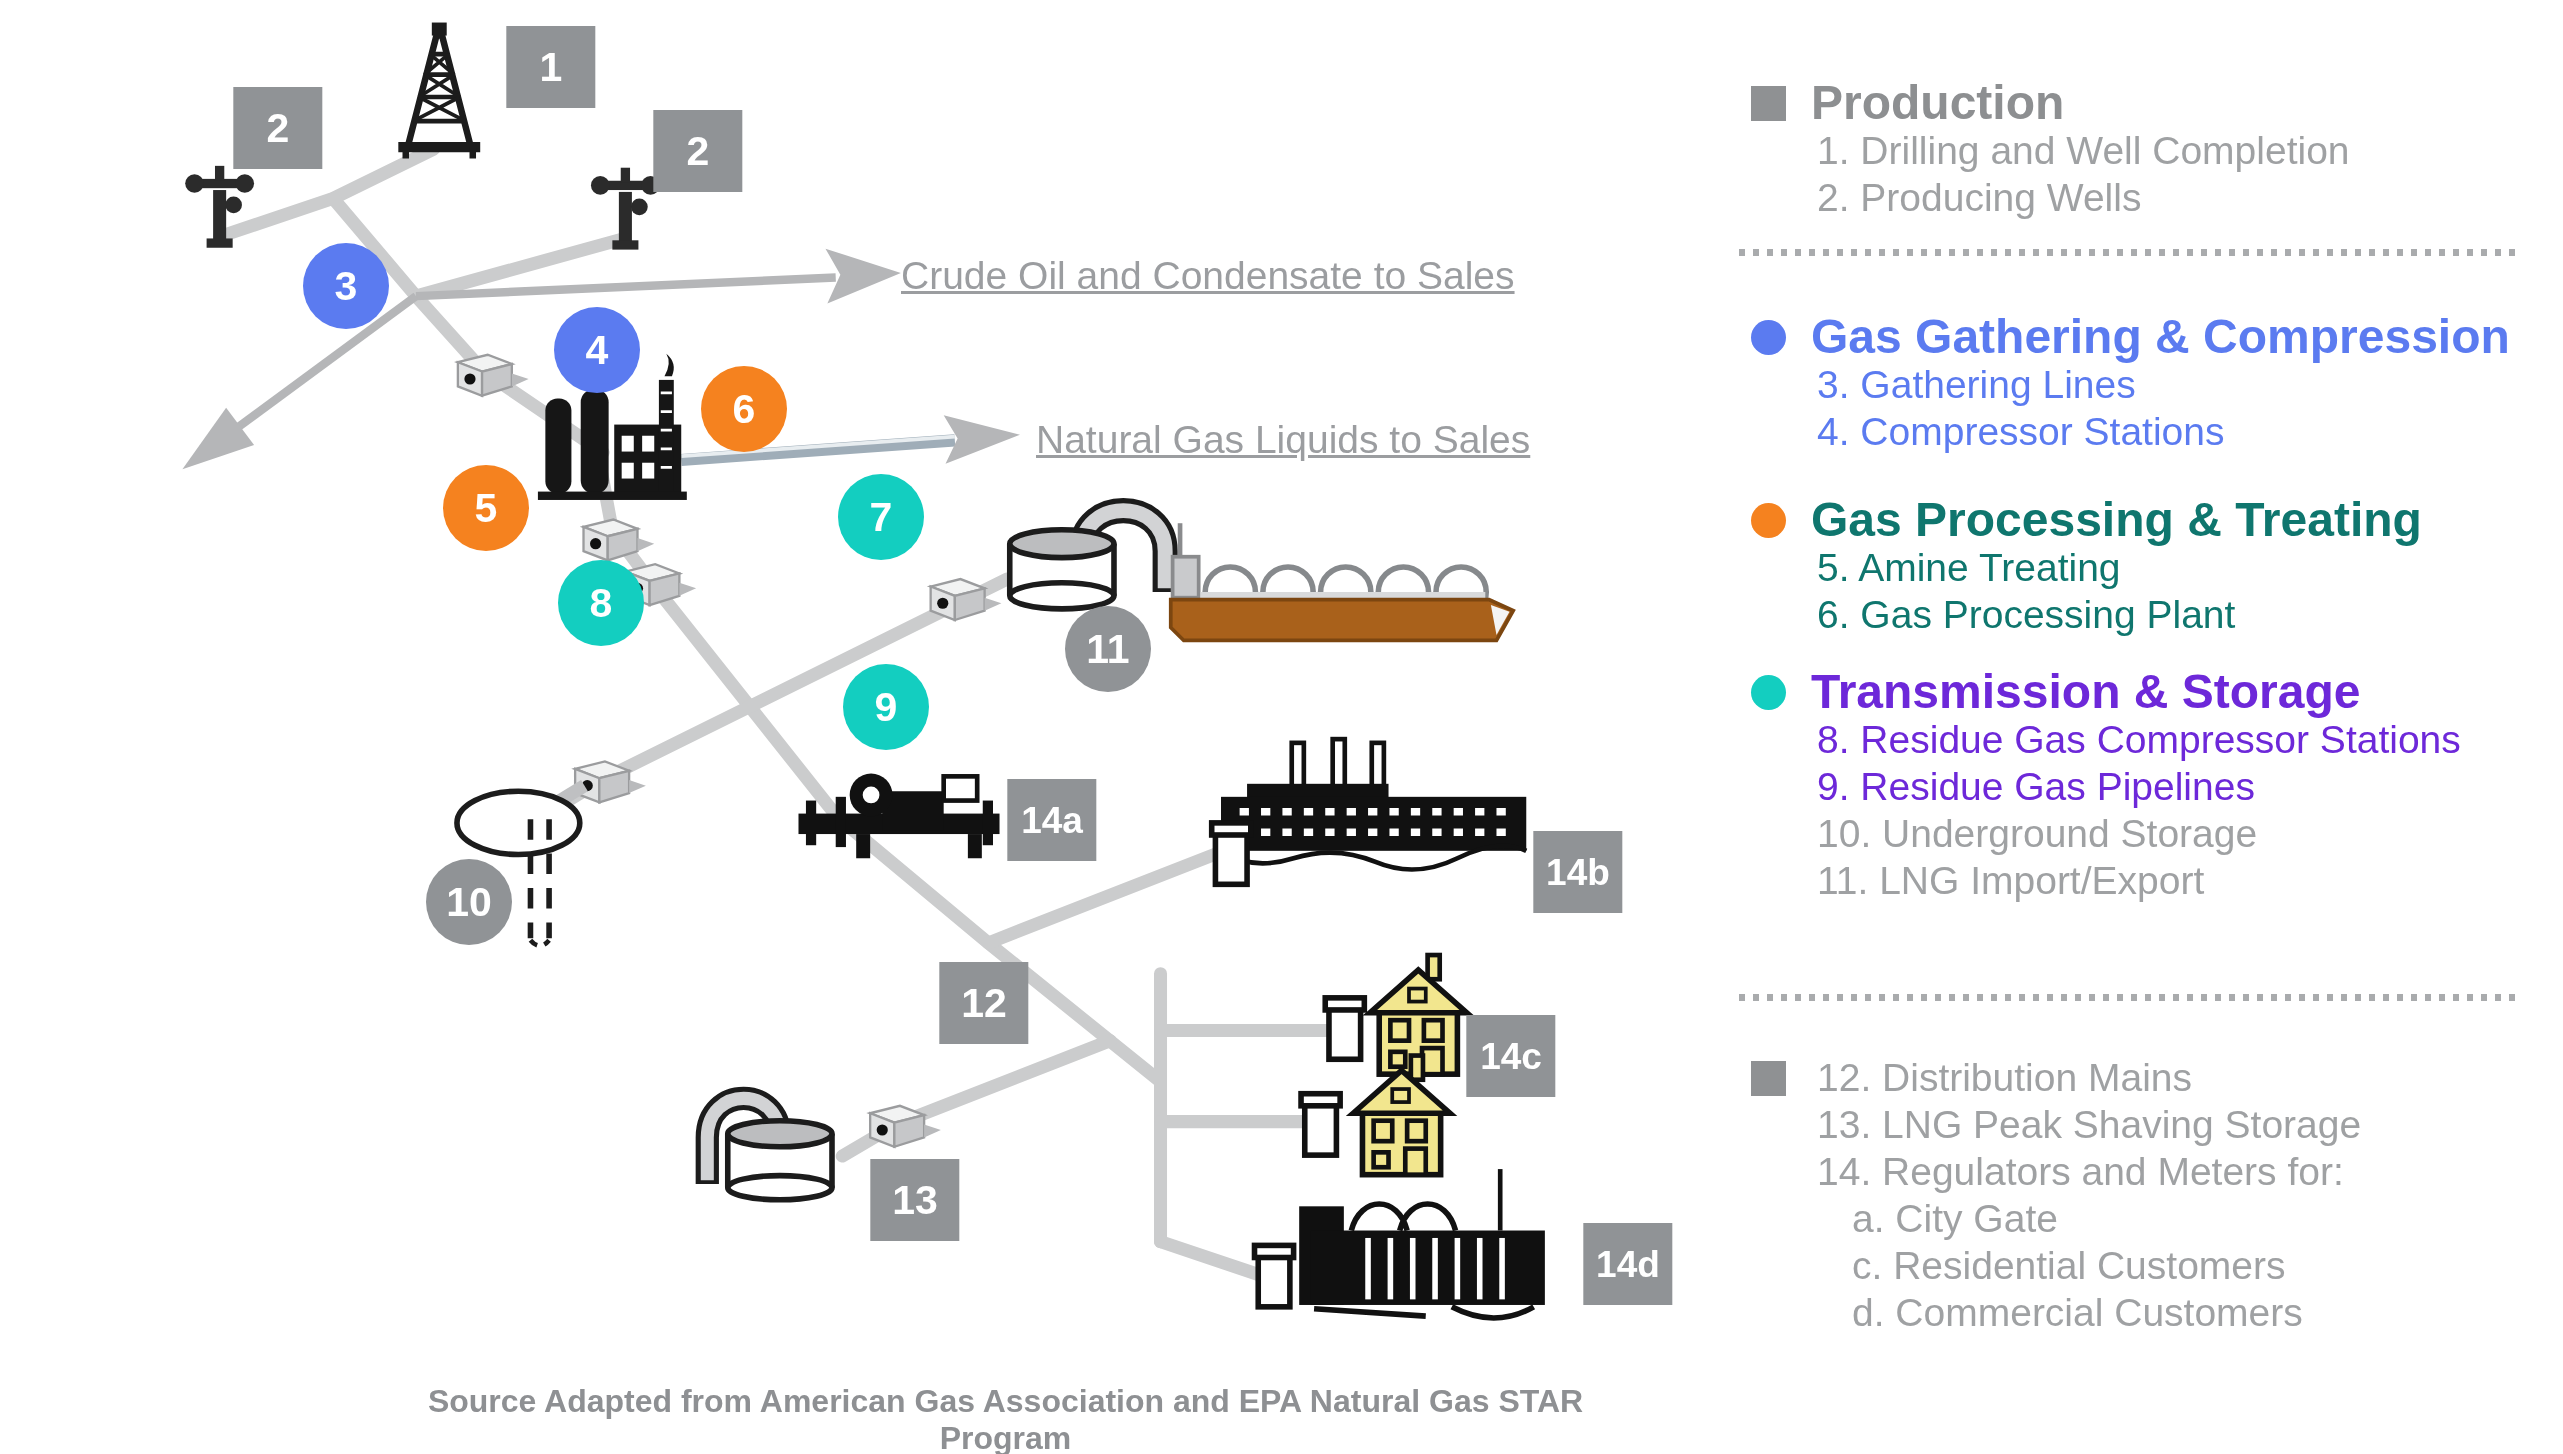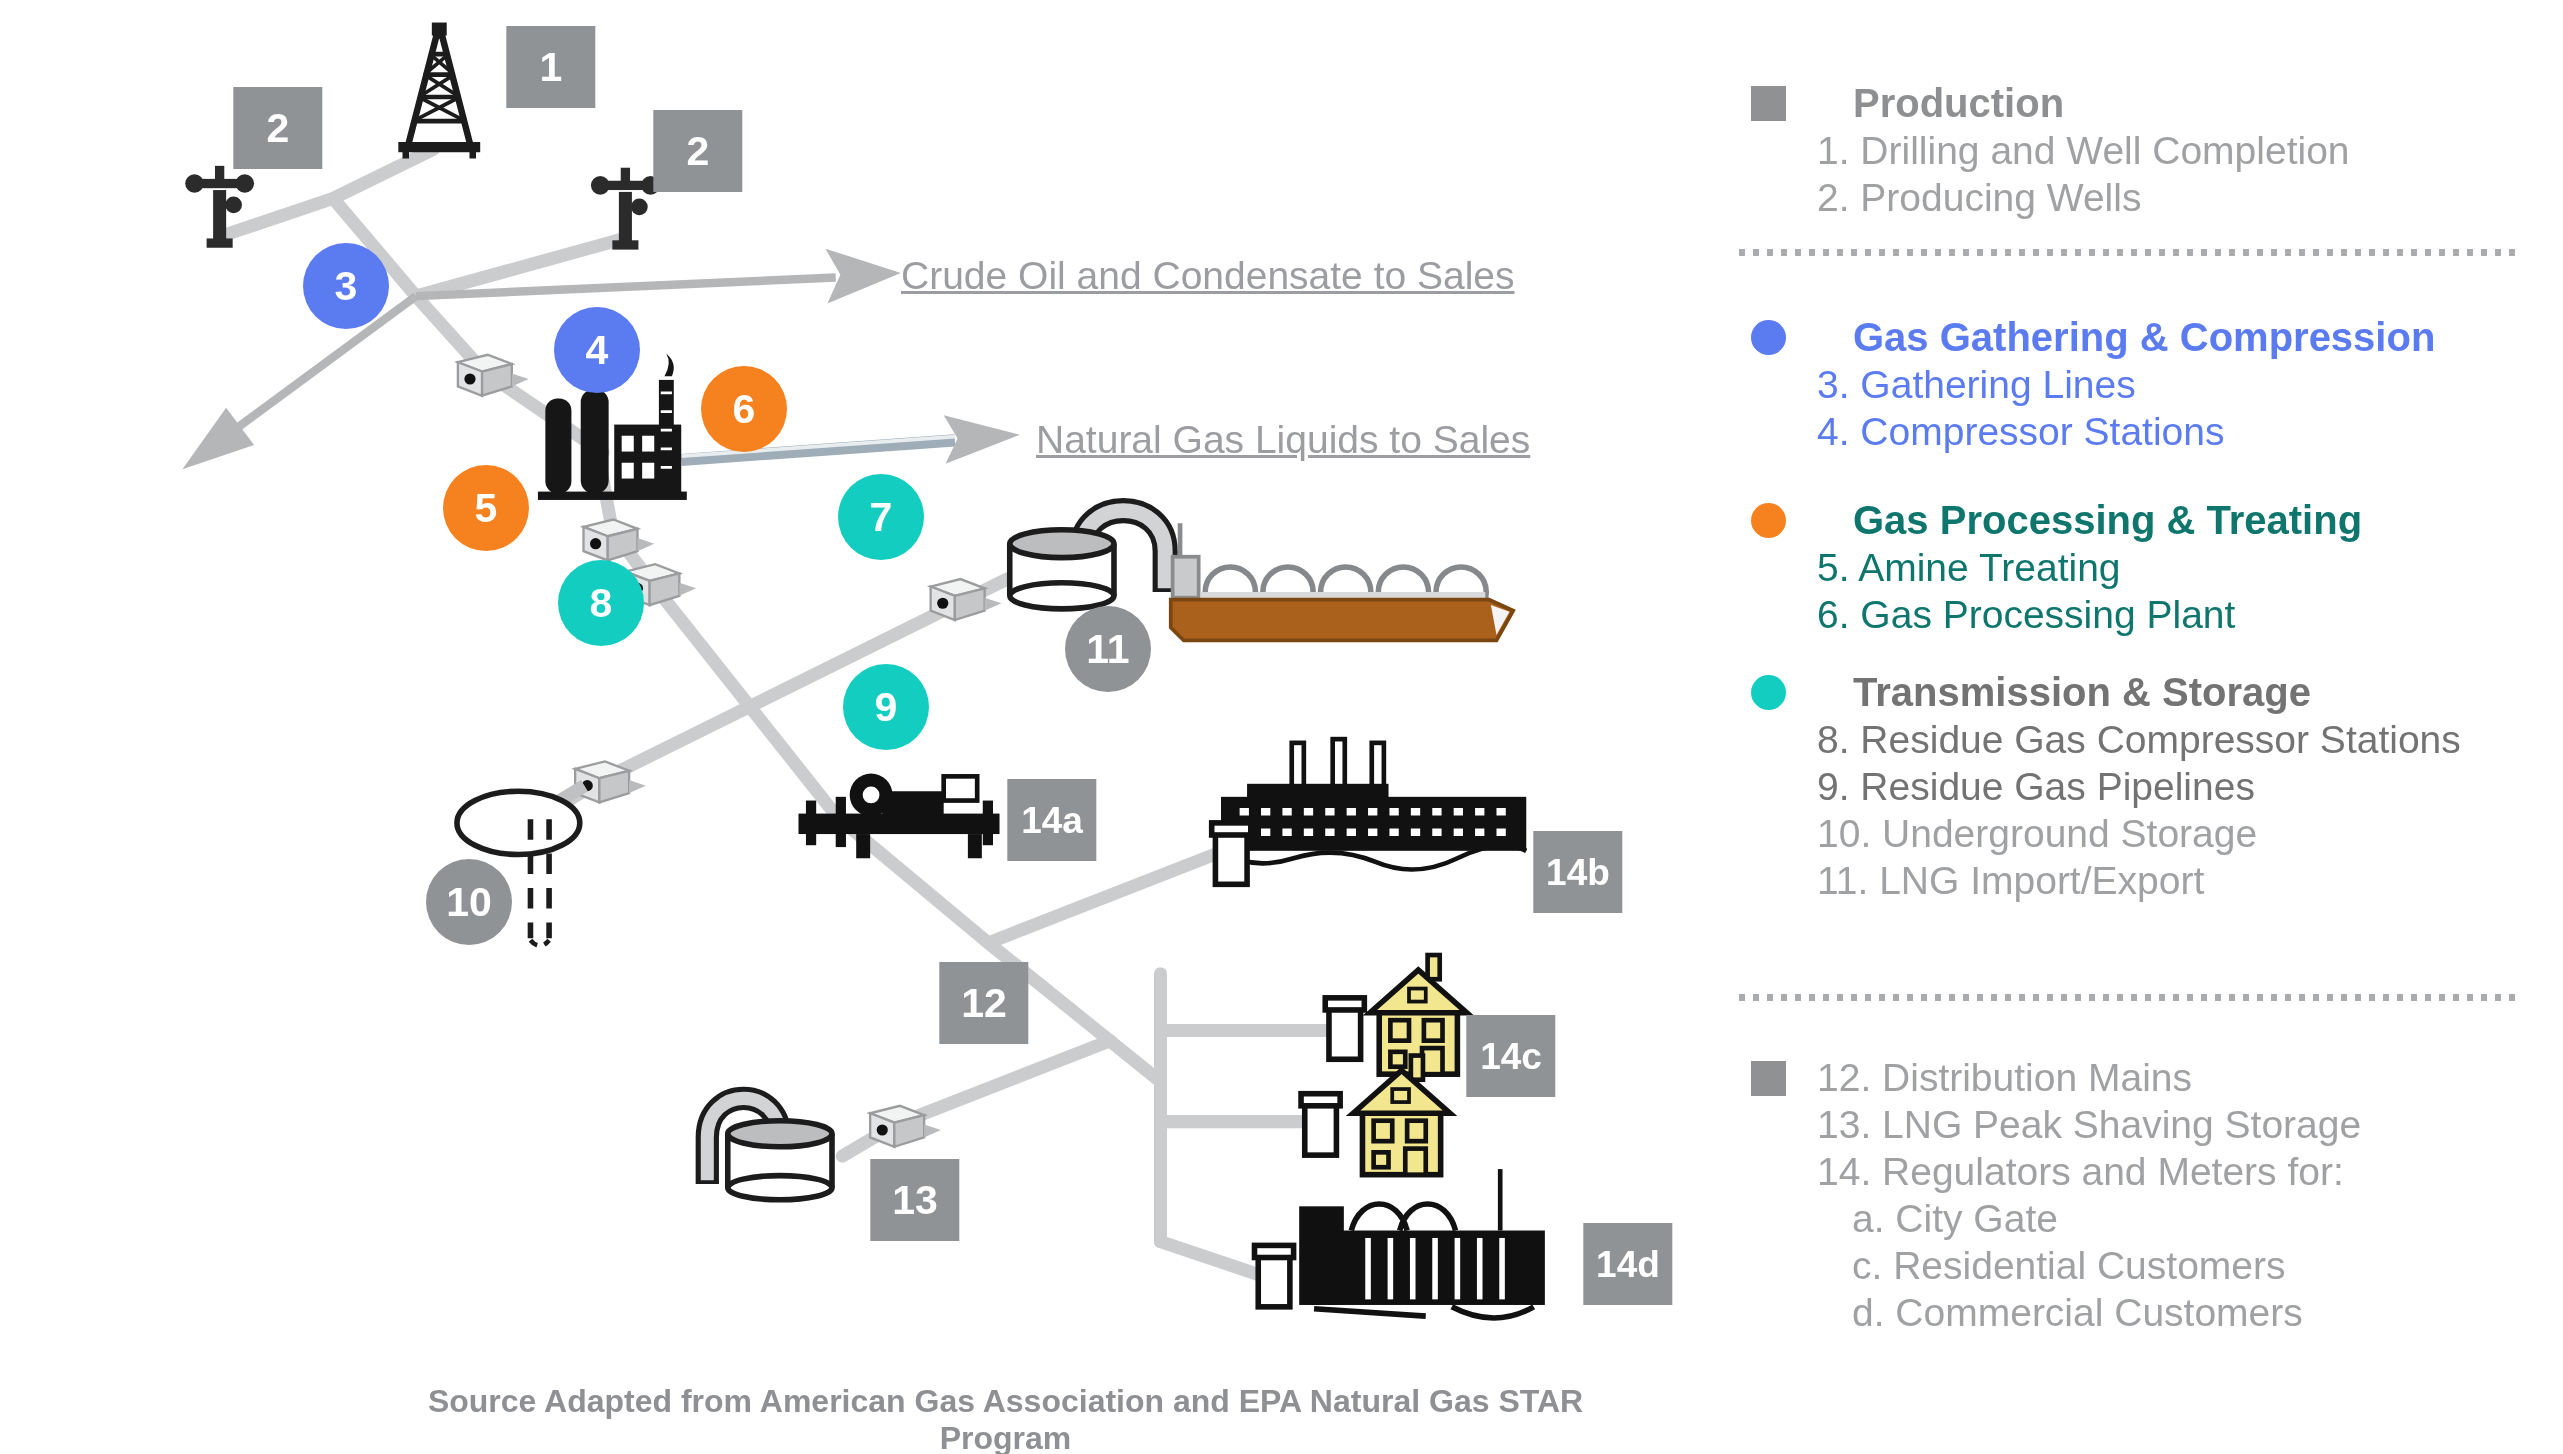--- a/index.html
+++ b/index.html
@@ -27,28 +27,28 @@
           color:#8e9093;font-weight:bold;font-size:32px;}
 
   
   .lsec{position:absolute;left:1733px;width:828px;}
   .bullet{position:absolute;left:17.7px;top:7.4px;width:35px;height:35px;display:block;}
   .bullet.round{border-radius:50%;}
   .b-gray{background:#8f9193;}
   .b-blue{background:#5b7bf0;}
   .b-orange{background:#f5821f;}
   .b-teal{background:#13cec0;}
-  .ltitle{margin-left:120px;font-weight:bold;font-size:40px;line-height:48px;}
+  .ltitle{margin-left:78px;font-weight:bold;font-size:48px;line-height:48px;}
   .litem{margin-left:84px;font-size:39px;line-height:47px;}
   .litem.sub{margin-left:119px;}
   .t-grayhead{color:#8d8f91;}
   .t-gray{color:#9fa1a3;}
   .t-blue{color:#5b7bf0;}
   .t-orange{color:#0f766e;}
-  .t-teal{color:#737373;}
+  .t-teal{color:#6d28d9;}
   .dotsep{position:absolute;left:1739px;width:782px;height:6.5px;
           background:repeating-linear-gradient(90deg,#a9abad 0 5.6px,transparent 5.6px 14px);}
 </style>
 </head>
 <body>
 
 <div class="stage">
 
   <svg class="art" width="2563" height="1455" viewBox="0 0 2754 1563">
 

